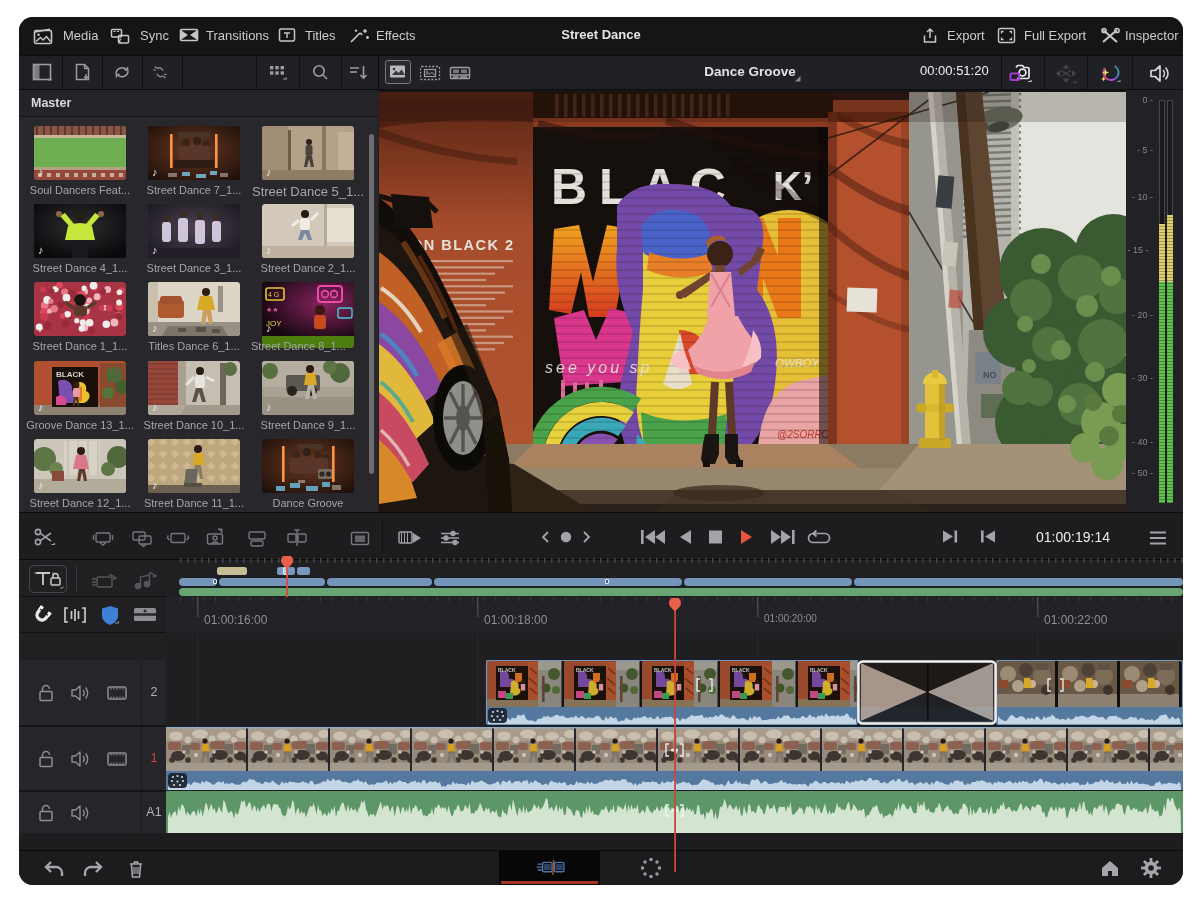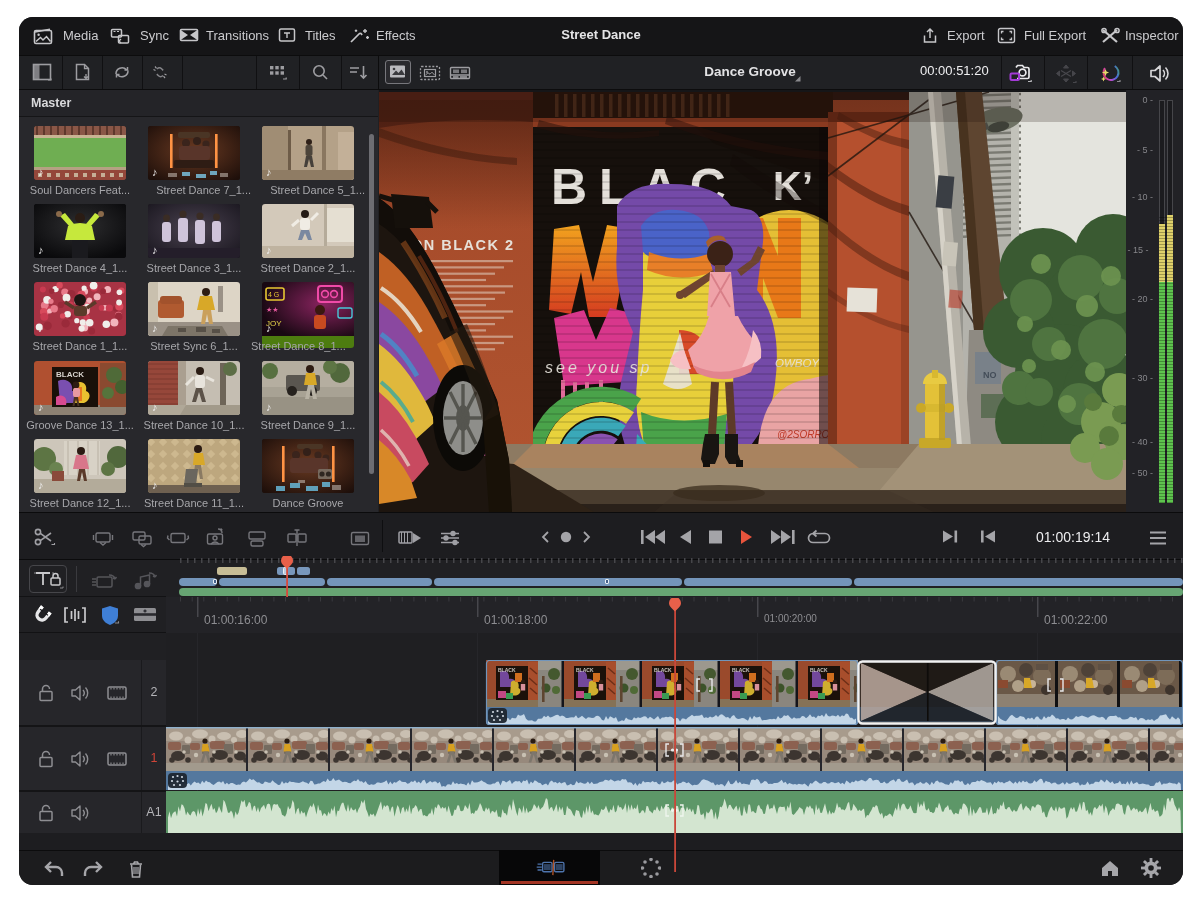--- a/index.html
+++ b/index.html
@@ -284,36 +284,36 @@
           <rect x="48" y="48" width="10" height="4"></rect>
           <rect x="62" y="45" width="7" height="4"></rect>
         </g>
 <g fill="#d8d0c8" opacity="0.5">
           <rect x="20" y="47" width="9" height="4"></rect>
           <rect x="72" y="47" width="8" height="4"></rect>
         </g>
 <text x="4" y="50" font-size="11" fill="#f0f0f0" opacity="0.95">♪</text>
       </svg>
     </div>
-    <div class="abs" style="left:118px;top:167px;width:114px;text-align:right;color:#a6a6aa;font-size:11px;white-space:nowrap;overflow:hidden;">Street Dance 7_1...</div>
+    <div class="abs" style="left:118px;top:167px;width:114px;text-align:center;color:#a6a6aa;font-size:11px;white-space:nowrap;overflow:hidden;">Street Dance 7_1...</div>
     <div class="abs" style="left:243px;top:109px;width:92px;height:54px;border-radius:3px;overflow:hidden;background:#111;">
 <svg width="92" height="54" viewBox="0 0 92 54">
         <rect width="92" height="54" fill="#b4a188"></rect>
 <rect x="0" y="0" width="26" height="54" fill="#a08d74"></rect>
 <rect x="26" y="4" width="3" height="50" fill="#6e5c48"></rect>
 <rect x="60" y="0" width="4" height="54" fill="#8a7760"></rect>
 <rect x="76" y="6" width="16" height="48" fill="#c3b098"></rect>
 <rect y="44" width="92" height="10" fill="#8f7c64"></rect>
 <circle cx="47" cy="16" r="3" fill="#2e2018"></circle>
 <rect x="43.5" y="19" width="7" height="11" rx="2" fill="#4c443a"></rect>
 <path d="M44 30 l-2 11 h3 l2-8 2 8 h3 l-2-11 z" fill="#46403a"></path>
 <text x="4" y="50" font-size="11" fill="#f0f0f0" opacity="0.95">♪</text>
       </svg>
     </div>
-    <div class="abs" style="left:232px;top:167px;width:114px;text-align:right;color:#a6a6aa;font-size:11px;white-space:nowrap;overflow:hidden;">Street Dance 5_1...</div>
+    <div class="abs" style="left:232px;top:167px;width:114px;text-align:center;color:#a6a6aa;font-size:13px;white-space:nowrap;overflow:hidden;">Street Dance 5_1...</div>
     <div class="abs" style="left:15px;top:187px;width:92px;height:54px;border-radius:3px;overflow:hidden;background:#111;">
 <svg width="92" height="54" viewBox="0 0 92 54">
         <rect width="92" height="54" fill="#0d0d10"></rect>
 <radialGradient id="rg4" cx="0.5" cy="0.4" r="0.65">
           <stop offset="0" stop-color="#2e2e30"></stop>
           <stop offset="1" stop-color="#0a0a0c"></stop>
         </radialGradient>
 <rect width="92" height="54" fill="url(#rg4)"></rect>
 <circle cx="46" cy="14" r="5" fill="#2a1c14"></circle>
 <path d="M34 22 q12 -6 24 0 l3 14 h-30 z" fill="#c6e83c"></path>
@@ -448,21 +448,21 @@
           <rect x="48" y="45" width="10" height="5"></rect>
           <rect x="64" y="47" width="8" height="4"></rect>
         </g>
 <circle cx="58" cy="10" r="4" fill="#2e1c12"></circle>
 <path d="M52 14 h12 l3 14 h-18 z" fill="#d8a828"></path>
 <path d="M55 28 l-2 14 4 0 2 -10 2 10 4 0 -2 -14 z" fill="#caa05c"></path>
 <rect x="70" y="4" width="5" height="26" fill="#9a9186"></rect>
 <text x="4" y="50" font-size="11" fill="#f0f0f0" opacity="0.95">♪</text>
       </svg>
     </div>
-    <div class="abs" style="left:118px;top:323px;width:114px;text-align:center;color:#a6a6aa;font-size:11px;white-space:nowrap;overflow:hidden;">Street Sync 6_1...</div>
+    <div class="abs" style="left:118px;top:323px;width:114px;text-align:center;color:#a6a6aa;font-size:11px;white-space:nowrap;overflow:hidden;">Titles Dance 6_1...</div>
     <div class="abs" style="left:243px;top:265px;width:92px;height:66px;border-radius:3px;overflow:hidden;background:#4d7c0f;">
 <svg width="92" height="54" viewBox="0 0 92 54">
         <rect width="92" height="54" fill="#1c0a14"></rect>
 <radialGradient id="rg8" cx="0.68" cy="0.4" r="0.7">
           <stop offset="0" stop-color="#8a2460"></stop>
           <stop offset="1" stop-color="#180812"></stop>
         </radialGradient>
 <rect width="92" height="54" fill="url(#rg8)"></rect>
 <rect x="4" y="6" width="18" height="12" rx="2" fill="none" stroke="#e8c832" stroke-width="1.6"></rect>
 <text x="6" y="15" font-size="7" fill="#e8c832">4 G</text>
@@ -991,21 +991,21 @@
 </g>
 
 <rect x="0" y="0" width="747" height="30" fill="#1a0e08" opacity="0.22"></rect>
 </svg>
     </div>
     <div class="abs" style="left:1107px;top:73px;width:57px;height:422px;background:#222226;"></div>
     <div class="abs" style="left:1104px;top:78px;width:30px;text-align:right;color:#86868a;font-size:9px;">0 -</div>
     <div class="abs" style="left:1104px;top:128px;width:30px;text-align:right;color:#86868a;font-size:9px;">- 5 -</div>
     <div class="abs" style="left:1104px;top:175px;width:30px;text-align:right;color:#86868a;font-size:9px;">- 10 -</div>
     <div class="abs" style="left:1104px;top:228px;width:30px;text-align:center;color:#86868a;font-size:9px;">- 15 -</div>
-    <div class="abs" style="left:1104px;top:277px;width:30px;text-align:right;color:#86868a;font-size:9px;">- 20 -</div>
+    <div class="abs" style="left:1104px;top:293px;width:30px;text-align:right;color:#86868a;font-size:9px;">- 20 -</div>
     <div class="abs" style="left:1104px;top:356px;width:30px;text-align:right;color:#86868a;font-size:9px;">- 30 -</div>
     <div class="abs" style="left:1104px;top:420px;width:30px;text-align:right;color:#86868a;font-size:9px;">- 40 -</div>
     <div class="abs" style="left:1104px;top:451px;width:30px;text-align:right;color:#86868a;font-size:9px;">- 50 -</div>
     <div class="abs" style="left:1140px;top:83px;width:6px;height:403px;background:#1b1b1e;border:1px solid #46464a;"></div>
     <div class="abs" style="left:1148px;top:83px;width:6px;height:403px;background:#1b1b1e;border:1px solid #46464a;"></div>
     <div class="abs" style="left:1140px;top:207px;width:6px;height:58px;background:#ded06a;"></div>
     <div class="abs" style="left:1148px;top:198px;width:6px;height:67px;background:#ded06a;"></div>
     <div class="abs" style="left:1140px;top:265px;width:6px;height:221px;background:#5ec44e;"></div>
     <div class="abs" style="left:1148px;top:265px;width:6px;height:221px;background:#5ec44e;"></div>
     <div class="abs" style="left:1140px;top:198px;width:14px;height:288px;background:repeating-linear-gradient(180deg, rgba(0,0,0,0) 0 2.1px, rgba(0,0,0,0.28) 2.1px 3px);"></div>

